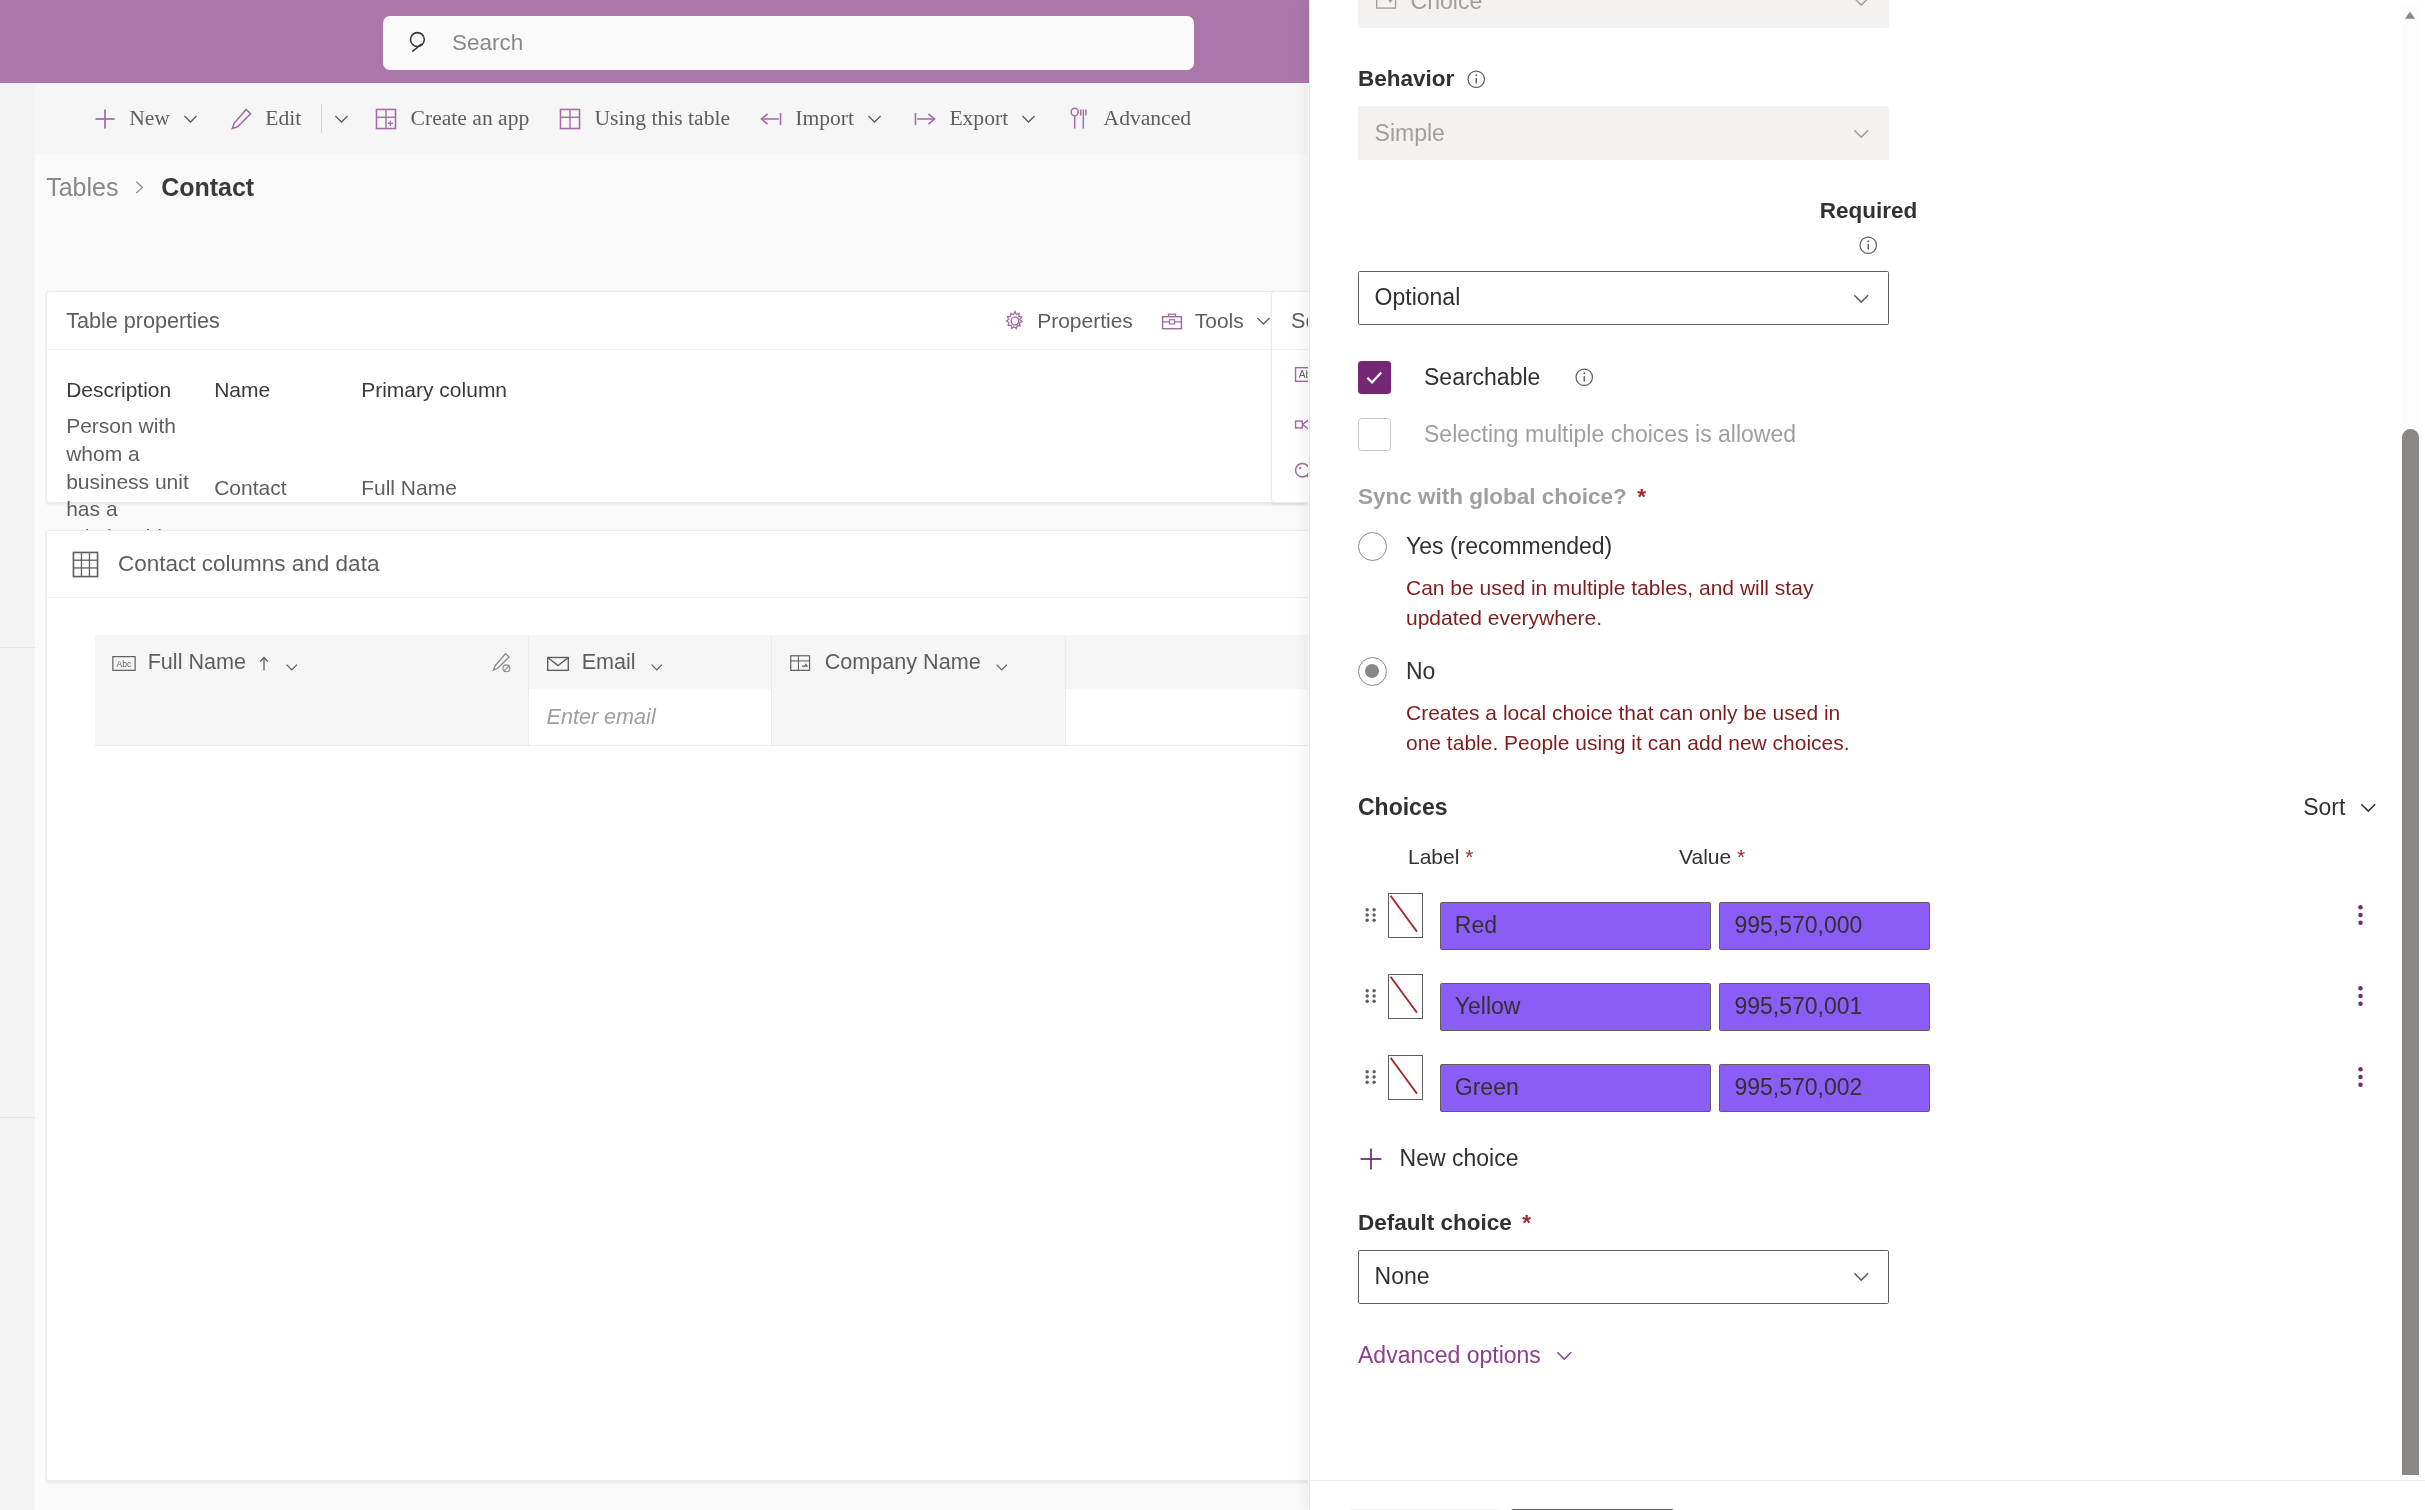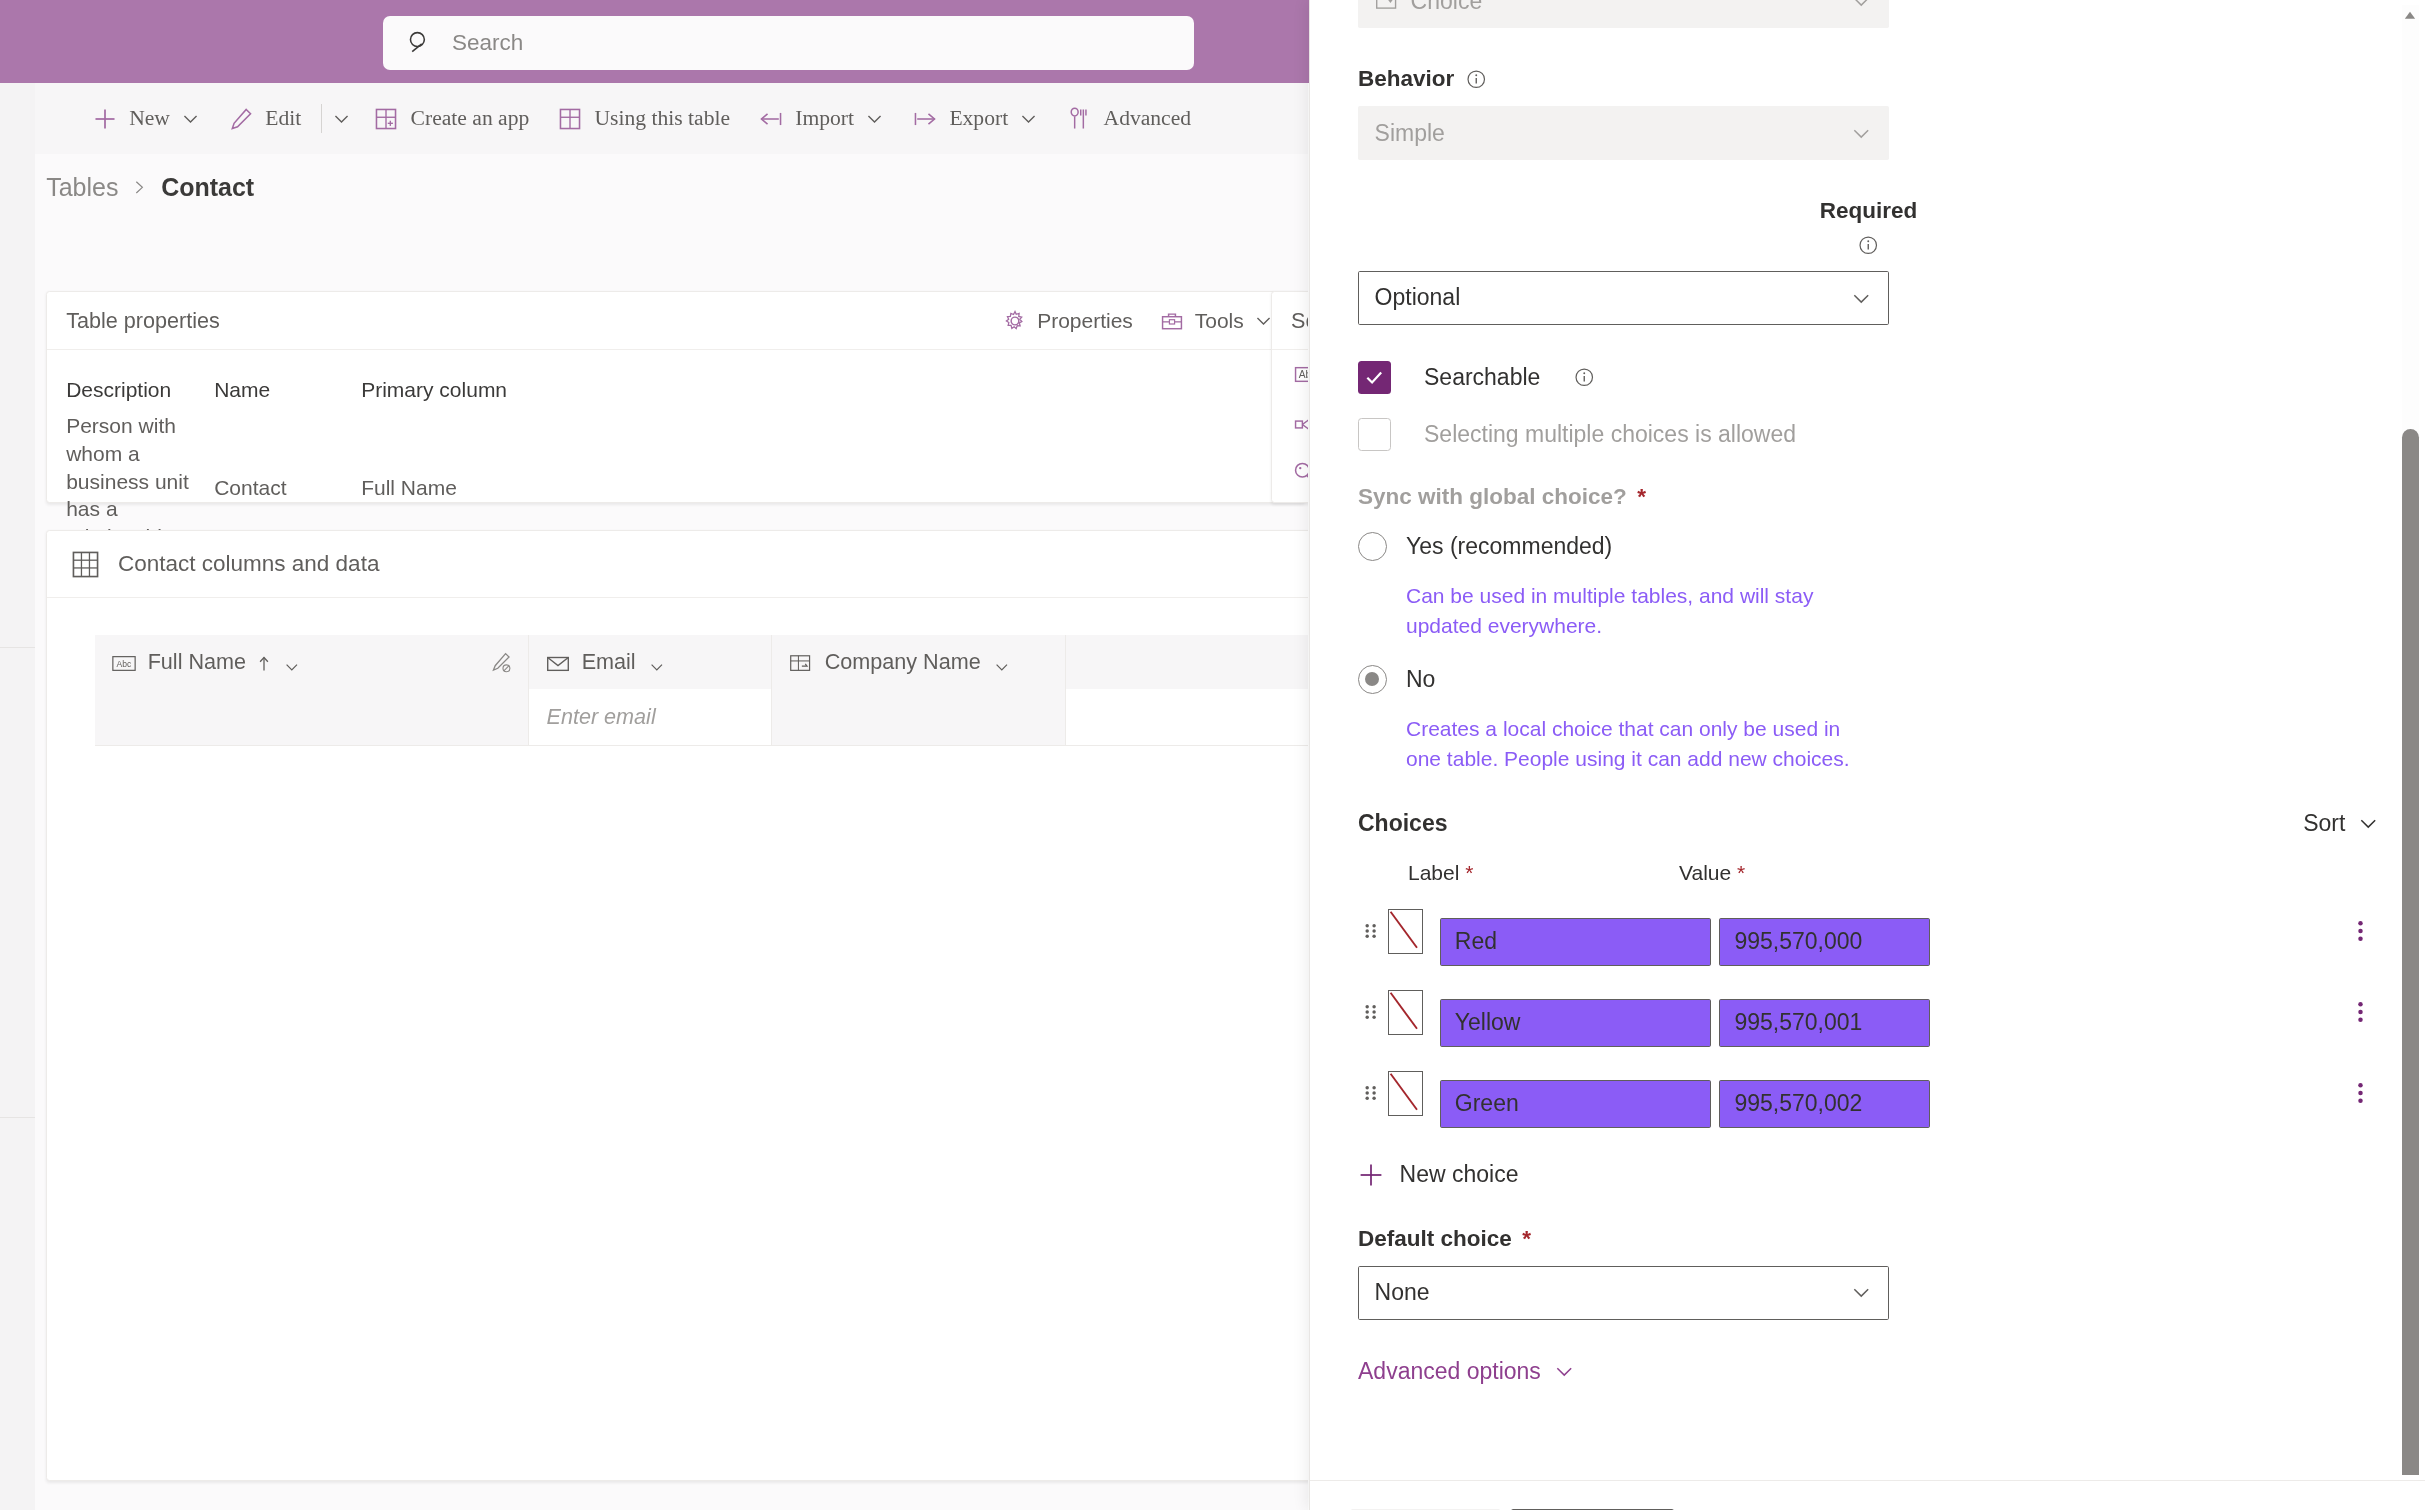--- a/index.html
+++ b/index.html
@@ -146,22 +146,22 @@
   .cbox.off { border: 1.3px solid #c8c6c4; background: #fff; }
   .cbox-label { font-size: 23px; color: #323130; }
   .cbox-label.muted { color: #a19f9d; }
 
   .radiorow { display: flex; align-items: center; gap: 19px; }
   .radio { width: 29px; height: 29px; border-radius: 50%; border: 1.3px solid #8a8886;
            background: #fff; flex: 0 0 auto; position: relative; }
   .radio.on::after { content: ""; position: absolute; left: 6px; top: 6px;
                      width: 14px; height: 14px; border-radius: 50%; background: #8a8886; }
   .radio-label { font-size: 23px; color: #323130; }
-  .radio-desc { font-size: 21px; color: #8b5cf6; line-height: 1.42; padding-left: 48px;
-                max-width: 519px; margin-top: 20px; }
+  .radio-desc { font-size: 21px; color: #7f1d1d; line-height: 1.42; padding-left: 48px;
+                max-width: 519px; margin-top: 12px; }
 
   .choices-head { display: flex; align-items: center; }
   .choices-title { font-size: 23px; color: #323130; font-weight: 700; }
   .sort-btn { margin-left: auto; display: flex; align-items: center; gap: 11.2px;
               font-size: 23px; color: #323130; }
   .sort-btn .chev { width: 22.5px; height: 22.5px; }
 
   .choice-colheads { display: flex; padding-left: 50px; margin-top: 24px; }
   .colhead { font-size: 21px; color: #323130; font-weight: 400; }
   .colhead .req-star { font-size: 21px; }

